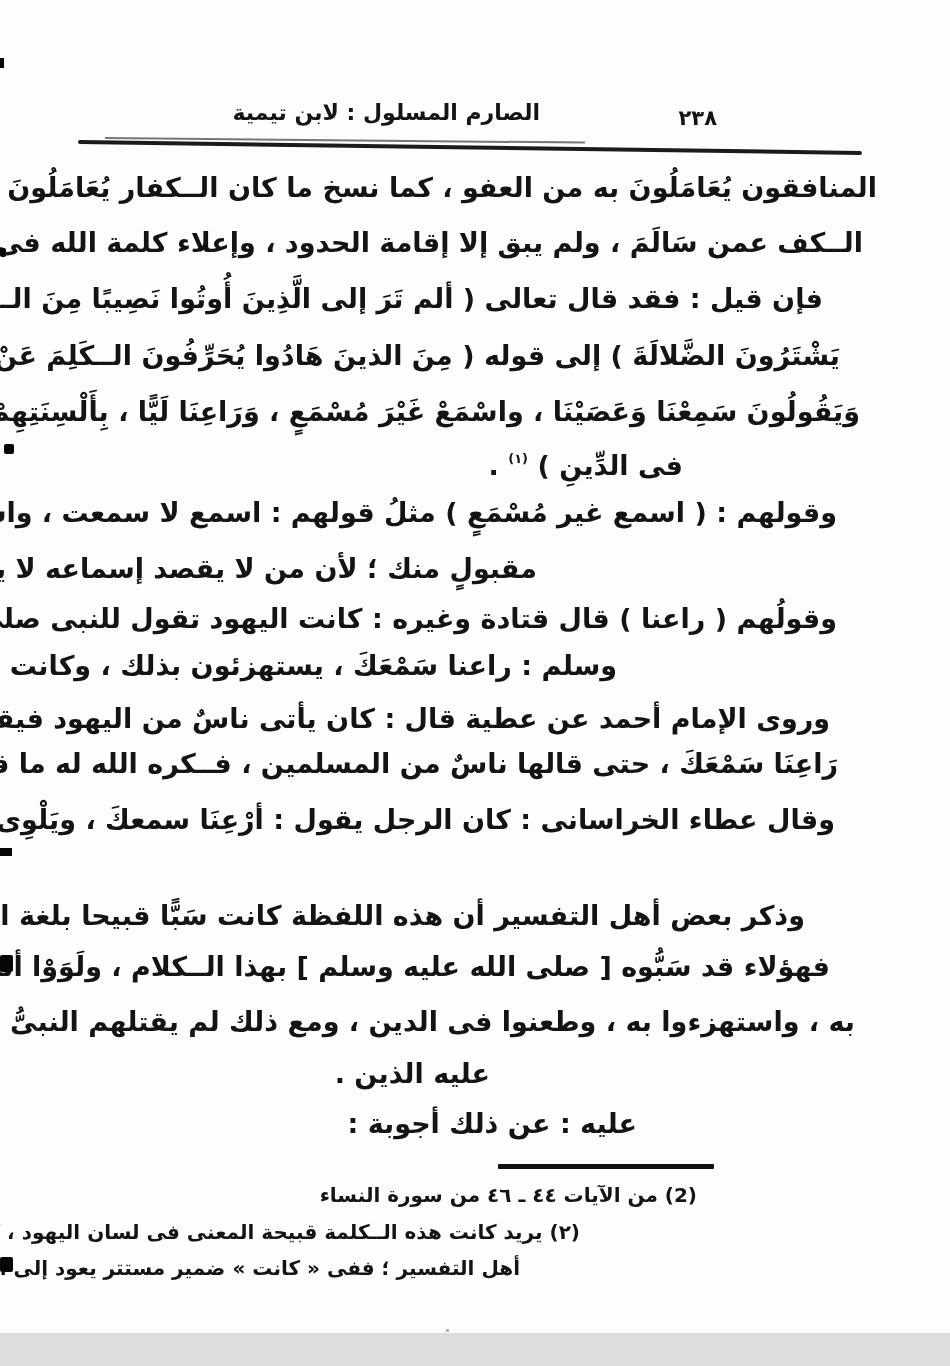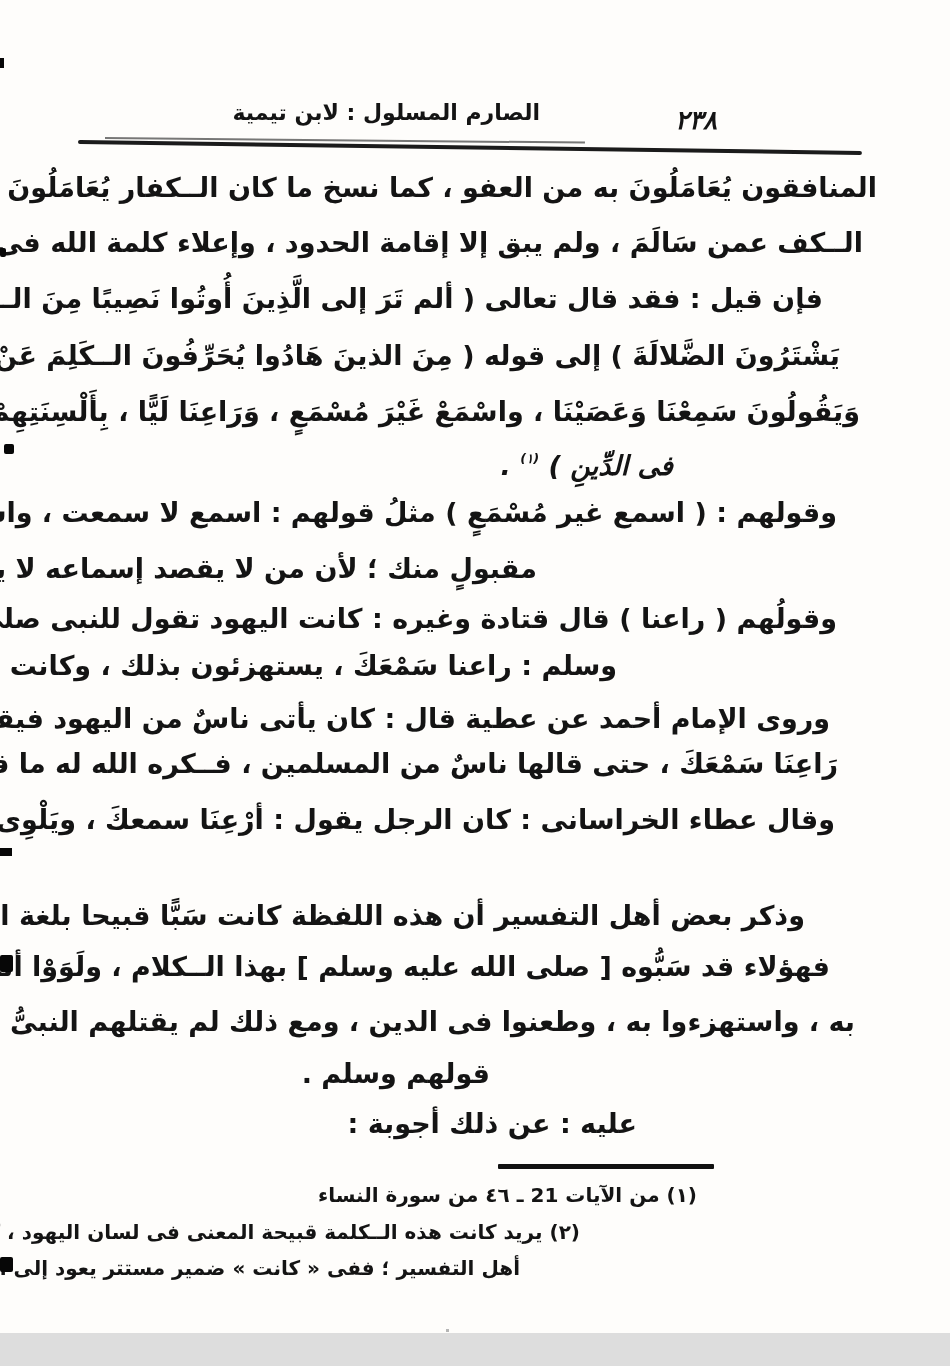--- a/index.html
+++ b/index.html
@@ -3,21 +3,21 @@
 <meta charset="utf-8">
 <style>
   html,body{margin:0;padding:0;background:#dddddd;}
   .page{
     position:relative;width:950px;height:1333px;overflow:hidden;
     background:#fefdfb;direction:rtl;
     font-family:"DejaVu Sans",sans-serif;font-weight:700;color:#141414;
   }
   .ln{position:absolute;white-space:nowrap;font-size:27px;line-height:1.15;}
   .hdr-title{font-size:22px;}
-  .hdr-num{font-size:26px;letter-spacing:3px;font-style:italic;}
+  .hdr-num{font-size:21px;letter-spacing:3px;}
   .fnl{font-size:20px;}
   sup.fnmark{font-size:13px;line-height:0;position:relative;top:-2px;}
   .rule-main{position:absolute;left:78px;top:140px;width:784px;height:4px;background:#1b1b1b;
     transform:rotate(0.8deg);transform-origin:left center;border-radius:2px;}
   .rule-ghost{position:absolute;left:105px;top:137px;width:480px;height:2px;background:#4a4a4a;
     transform:rotate(0.55deg);transform-origin:left center;opacity:.75;}
   .fsep{position:absolute;left:498px;top:1164px;width:216px;height:5px;background:#111;border-radius:1px;}
   .art{position:absolute;background:#070707;}
   .art.blob{border-radius:2px;}
   .speck{position:absolute;left:446px;top:1329px;width:3px;height:3px;background:#b5b5b5;}
@@ -31,43 +31,43 @@
   <div class="ln hdr-num" style="right:233px;top:106px;">٢٣٨</div>
   <div class="rule-main"></div>
   <div class="rule-ghost"></div>
 
   <div class="ln" style="right:73px;top:172px;">المنافقون يُعَامَلُونَ به من العفو ، كما نسخ ما كان الــكفار يُعَامَلُونَ به مِن</div>
   <div class="ln" style="right:87px;top:227px;">الــكف عمن سَالَمَ ، ولم يبق إلا إقامة الحدود ، وإعلاء كلمة الله فى حق كل إنسان</div>
 
   <div class="ln" style="right:127px;top:283px;">فإن قيل : فقد قال تعالى ( ألم تَرَ إلى الَّذِينَ أُوتُوا نَصِيبًا مِنَ الــكِتَابِ</div>
   <div class="ln" style="right:110px;top:340px;">يَشْتَرُونَ الضَّلالَةَ ) إلى قوله ( مِنَ الذينَ هَادُوا يُحَرِّفُونَ الــكَلِمَ عَنْ مَوَاضِعِهِ</div>
   <div class="ln" style="right:90px;top:396px;">وَيَقُولُونَ سَمِعْنَا وَعَصَيْنَا ، واسْمَعْ غَيْرَ مُسْمَعٍ ، وَرَاعِنَا لَيًّا ، بِأَلْسِنَتِهِمْ وطَعْنًا</div>
-  <div class="ln" style="right:277px;top:450px;font-style:italic;"><span>فى الدِّينِ ) </span><sup class="fnmark">(١)</sup><span> .</span></div>
+  <div class="ln" style="right:267px;top:450px;"><span>فى الدِّينِ ) </span><sup class="fnmark">(١)</sup><span> .</span></div>
 
   <div class="ln" style="right:113px;top:497px;">وقولهم : ( اسمع غير مُسْمَعٍ ) مثلُ قولهم : اسمع لا سمعت ، واسمع غــيرَ</div>
   <div class="ln" style="right:413px;top:553px;">مقبولٍ منك ؛ لأن من لا يقصد إسماعه لا يقبل كلامه .</div>
 
   <div class="ln" style="right:113px;top:603px;">وقولُهم ( راعنا ) قال قتادة وغيره : كانت اليهود تقول للنبى صلى الله عليه</div>
   <div class="ln" style="right:333px;top:650px;"><span>وسلم : راعنا سَمْعَكَ ، يستهزئون بذلك ، وكانت فى اليهود قبيحةً</span></div>
 
   <div class="ln" style="right:120px;top:703px;">وروى الإمام أحمد عن عطية قال : كان يأتى ناسٌ من اليهود فيقولون :</div>
   <div class="ln" style="right:112px;top:748px;">رَاعِنَا سَمْعَكَ ، حتى قالها ناسٌ من المسلمين ، فــكره الله له ما قالت اليهود .</div>
 
   <div class="ln" style="right:115px;top:804px;">وقال عطاء الخراسانى : كان الرجل يقول : أرْعِنَا سمعكَ ، ويَلْوِى بذلك</div>
 
   <div class="ln" style="right:145px;top:900px;">وذكر بعض أهل التفسير أن هذه اللفظة كانت سَبًّا قبيحا بلغة اليهود .</div>
 
   <div class="ln" style="right:120px;top:951px;">فهؤلاء قد سَبُّوه [ صلى الله عليه وسلم ] بهذا الــكلام ، ولَوَوْا ألسنتهم</div>
   <div class="ln" style="right:95px;top:1006px;">به ، واستهزءوا به ، وطعنوا فى الدين ، ومع ذلك لم يقتلهم النبىُّ صــلى الله</div>
-  <div class="ln" style="right:460px;top:1058px;">قولهم وسلم .</div>
+  <div class="ln" style="right:460px;top:1058px;">عليه الذين .</div>
 
   <div class="ln" style="right:313px;top:1108px;">عليه : عن ذلك أجوبة :</div>
 
   <div class="fsep"></div>
-  <div class="ln fnl" style="right:253px;top:1184px;">(١) من الآيات 21 ـ ٤٦ من سورة النساء</div>
+  <div class="ln fnl" style="right:253px;top:1184px;">(2) من الآيات ٤٤ ـ ٤٦ من سورة النساء</div>
   <div class="ln fnl" style="right:370px;top:1221px;">(٢) يريد كانت هذه الــكلمة قبيحة المعنى فى لسان اليهود ، كما سيصرح بذلك عن</div>
   <div class="ln fnl" style="right:430px;top:1257px;">أهل التفسير ؛ ففى « كانت » ضمير مستتر يعود إلى الــكلمة المفهومة من السياق</div>
 
   <div class="art" style="left:0;top:58px;width:4px;height:10px;"></div>
   <div class="art blob" style="left:0;top:248px;width:6px;height:9px;"></div>
   <div class="art blob" style="left:4px;top:444px;width:10px;height:10px;"></div>
   <div class="art" style="left:0;top:848px;width:12px;height:8px;"></div>
   <div class="art blob" style="left:0;top:955px;width:13px;height:17px;"></div>
   <div class="art blob" style="left:0;top:1257px;width:13px;height:15px;"></div>
   <div class="speck"></div>

